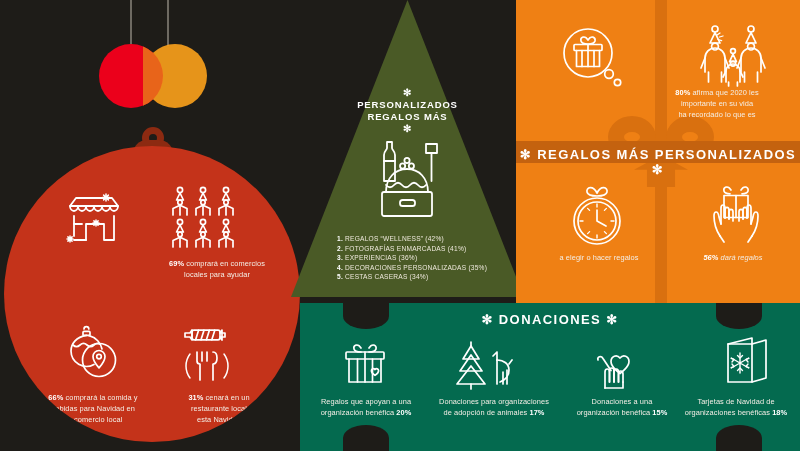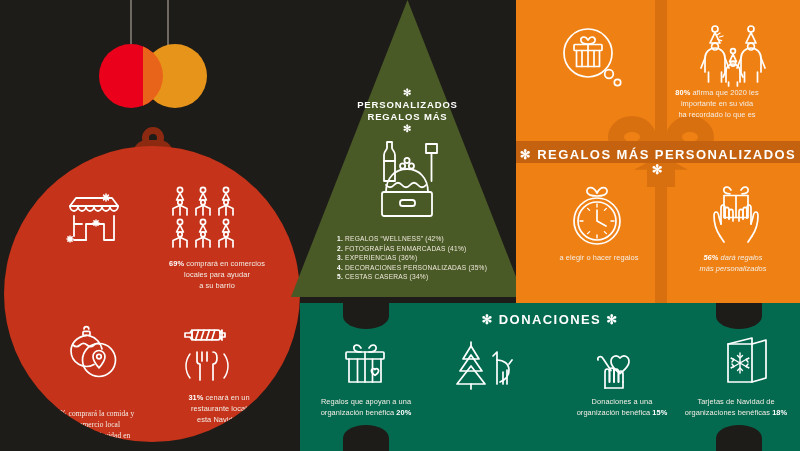--- a/index.html
+++ b/index.html
@@ -159,21 +159,20 @@
             <circle cx="56" cy="16.4" r="2.2"></circle>
           <path d="M49 29 v-6.5 l7-3.2 7 3.2 V29"></path>
             <path d="M56 19.3 V29"></path>
         </g>
       </svg>
     </div>
 
     <div class="stat" style="left:142px;top:112px;width:142px;">
       <div class="cap"><b>69%</b> comprará en comercios</div>
       <div class="cap">locales para ayudar</div>
-      <div class="cap">a su barrio</div>
     </div>
 
 
     <div class="ico" style="left:62px;top:180px;">
       <svg width="60" height="60" viewBox="0 0 60 60" fill="none" stroke="#fff" stroke-width="1.7" stroke-linecap="round" stroke-linejoin="round">
         <path d="M18 3 a2.4 2.4 0 0 1 4.8 0"></path>
         <rect x="17" y="5.4" width="7" height="4" rx="1"></rect>
         <path d="M20.5 9.4 C10 11 5 18 5 25 a15.5 15.5 0 0 0 23 13.4"></path>
         <path d="M23 9.6 C30 11.4 35 17 36 23"></path>
         <path d="M7 19 q3.5 3.2 7 0 q3.5 -3.2 7 0 q3.5 3.2 7 0 q3 -2.8 6.2 -.6"></path>
@@ -190,24 +189,24 @@
         <path d="M18.6 2.2 L15.6 11.8 M24 2.2 L21 11.8 M29.4 2.2 L26.4 11.8 M34.8 2.2 L31.8 11.8"></path>
         <path d="M40 5 h5 v4 h-5 l2 3 V2 Z"></path>
         <path d="M17 24 v9 a3 3 0 0 0 3 3 v16"></path>
         <path d="M33 24 c3 0 4 3 4 6 s-1 6 -4 6 v16"></path>
         <path d="M22 24 v9 M27 24 v9"></path>
         <path d="M10 26 a20 20 0 0 0 0 24" stroke-width="1.5"></path>
         <path d="M44 26 a20 20 0 0 1 0 24" stroke-width="1.5"></path>
       </svg>
     </div>
 
-    <div class="stat" style="left:14px;top:262px;width:150px;font-family:Liberation Serif, serif;">
+    <div class="stat" style="left:14px;top:246px;width:150px;">
       <div class="cap"><b>66%</b> comprará la comida y</div>
+      <div class="cap">bebidas para Navidad en</div>
       <div class="cap">un comercio local</div>
-      <div class="cap">bebidas para Navidad en</div>
     </div>
     <div class="stat" style="left:150px;top:246px;width:130px;">
       <div class="cap"><b>31%</b> cenará en un</div>
       <div class="cap">restaurante local</div>
       <div class="cap">esta Navidad</div>
     </div>
   </div>
 
   <div class="tree" style="left:291px;top:0;width:233px;height:297px;"></div>
 
@@ -326,21 +325,20 @@
       <path d="M39 37 V30 c0 -3.4 -4 -3.4 -4 0 v9"></path>
       <path d="M48 54 l-4 6"></path>
     </svg>
   </div>
 
   <div class="stat" style="left:527px;top:252px;width:144px;">
     <div class="cap">a elegir o hacer regalos</div>
   </div>
   <div class="stat" style="left:666px;top:252px;width:134px;font-style:italic;">
     <div class="cap"><b>56%</b> dará regalos</div>
-    <div class="cap">más personalizados</div>
   </div>
 
   <div class="donations" style="left:300px;top:303px;width:500px;height:148px;"></div>
   <div class="notch" style="left:343px;top:303px;"></div>
   <div class="notch-up" style="left:343px;top:425px;"></div>
   <div style="position:absolute;left:716px;top:303px;width:46px;height:26px;background:#1e1c18;border-bottom-left-radius:46px 26px;border-bottom-right-radius:46px 26px;"></div>
   <div style="position:absolute;left:716px;top:425px;width:46px;height:26px;background:#1e1c18;border-top-left-radius:46px 26px;border-top-right-radius:46px 26px;"></div>
 
   <div class="section-title" style="left:440px;top:312px;width:220px;">✻ DONACIONES ✻</div>
 
@@ -394,20 +392,24 @@
         <path d="M-8 -1 L-6 -3.5 L-8.8 -4.6 M8 1 L6 3.5 L8.8 4.6"></path>
         <path d="M-8 1 L-6 3.5 L-8.8 4.6 M8 -1 L6 -3.5 L8.8 -4.6"></path>
       </g>
     </svg>
   </div>
 
   <div class="stat" style="left:306px;top:396px;width:120px;">
     <div class="cap">Regalos que apoyan a una</div>
     <div class="cap">organización benéfica <b>20%</b></div>
   </div>
+  <div class="stat" style="left:424px;top:396px;width:140px;">
+    <div class="cap">Donaciones para organizaciones</div>
+    <div class="cap">de adopción de animales <b>17%</b></div>
+  </div>
   <div class="stat" style="left:562px;top:396px;width:120px;">
     <div class="cap">Donaciones a una</div>
     <div class="cap">organización benéfica <b>15%</b></div>
   </div>
   <div class="stat" style="left:672px;top:396px;width:128px;">
     <div class="cap">Tarjetas de Navidad de</div>
     <div class="cap">organizaciones benéficas <b>18%</b></div>
   </div>
 
 </div>

